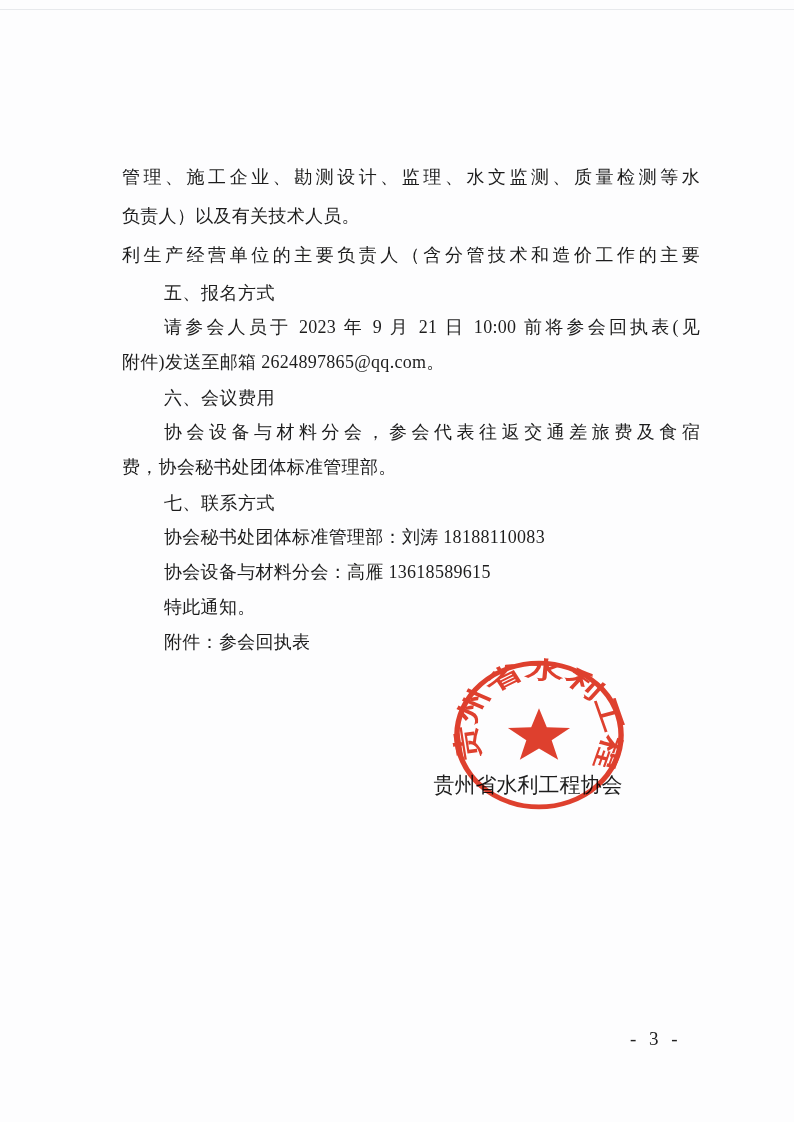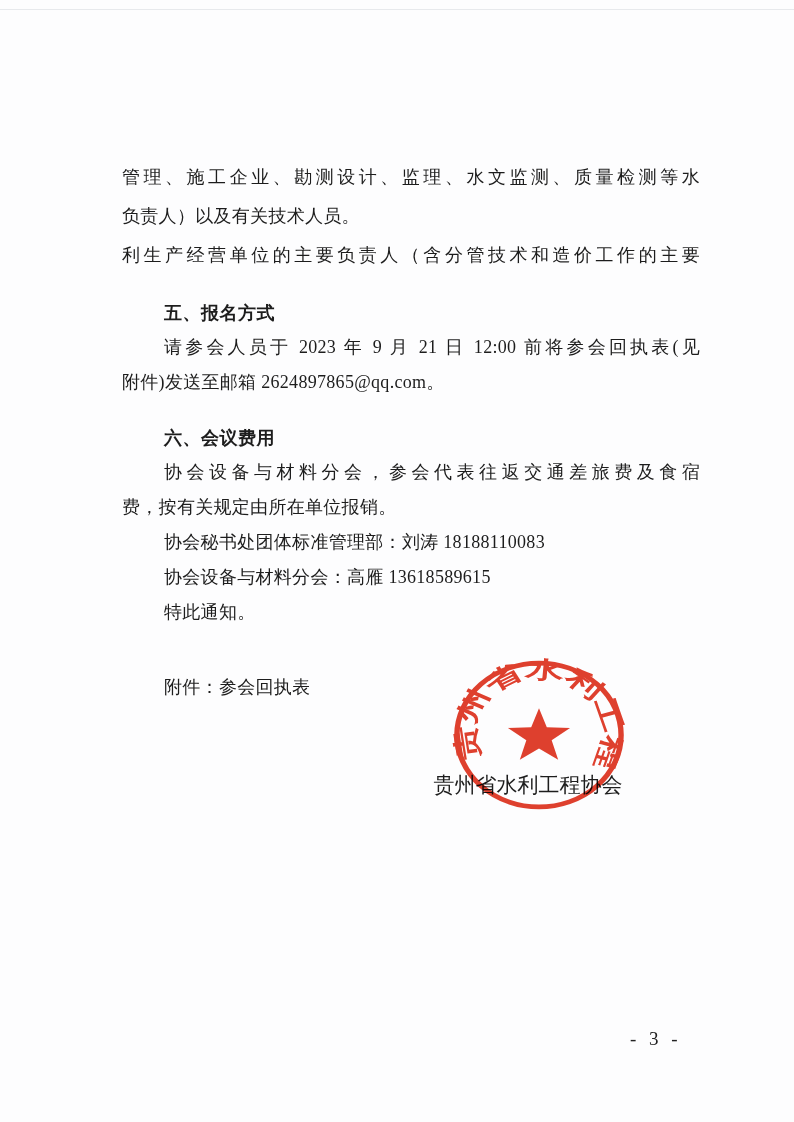--- a/index.html
+++ b/index.html
@@ -31,25 +31,24 @@
   .ln {
     line-height: 35px;
     min-height: 35px;
     letter-spacing: 0.3px;
   }
   .lh39 { line-height: 39px; min-height: 39px; }
   .justify { text-align: justify; text-align-last: justify; }
   .indent { padding-left: 42px; }
   .heading {
     font-family: "DejaVu Sans", "Liberation Sans", sans-serif;
-    font-weight: bold;
+    font-weight: normal;
     letter-spacing: 0.5px;
-    margin-top: 20px;
   }
-  .gap-top { margin-top: 40px; }
+  .gap-top { }
   .signature {
     position: absolute;
     left: 408px;
     top: 766px;
     width: 240px;
     text-align: center;
     font-size: 21px;
     line-height: 39px;
     color: #1d1d1d;
   }
@@ -78,27 +77,28 @@
 
 <div class="page">
   <div class="scan-line"></div>
 
   <main class="content">
     <p class="ln lh39 justify">管理、施工企业、勘测设计、监理、水文监测、质量检测等水</p>
     <p class="ln lh39">负责人）以及有关技术人员。</p>
     <p class="ln lh39 justify">利生产经营单位的主要负责人（含分管技术和造价工作的主要</p>
 
     <p class="ln heading indent">五、报名方式</p>
-    <p class="ln indent justify">请参会人员于 2023 年 9 月 21 日 12:00 前将参会回执表(见</p>
+    <p class="ln indent justify">请参会人员于 2023 年 9 月 21 日 10:00 前将参会回执表(见</p>
     <p class="ln">附件)发送至邮箱 2624897865@qq.com。</p>
 
     <p class="ln heading indent">六、会议费用</p>
     <p class="ln indent justify">协会设备与材料分会，参会代表往返交通差旅费及食宿</p>
-    <p class="ln">费，按有关规定由所在单位报销。</p>
+    <p class="ln">费，协会秘书处团体标准管理部。</p>
 
+    <p class="ln heading indent">七、联系方式</p>
     <p class="ln indent">协会秘书处团体标准管理部：刘涛 18188110083</p>
     <p class="ln indent">协会设备与材料分会：高雁 13618589615</p>
     <p class="ln indent">特此通知。</p>
 
     <p class="ln indent gap-top">附件：参会回执表</p>
   </main>
 
   <div class="signature">
     <div>贵州省水利工程协会</div>
   </div>

